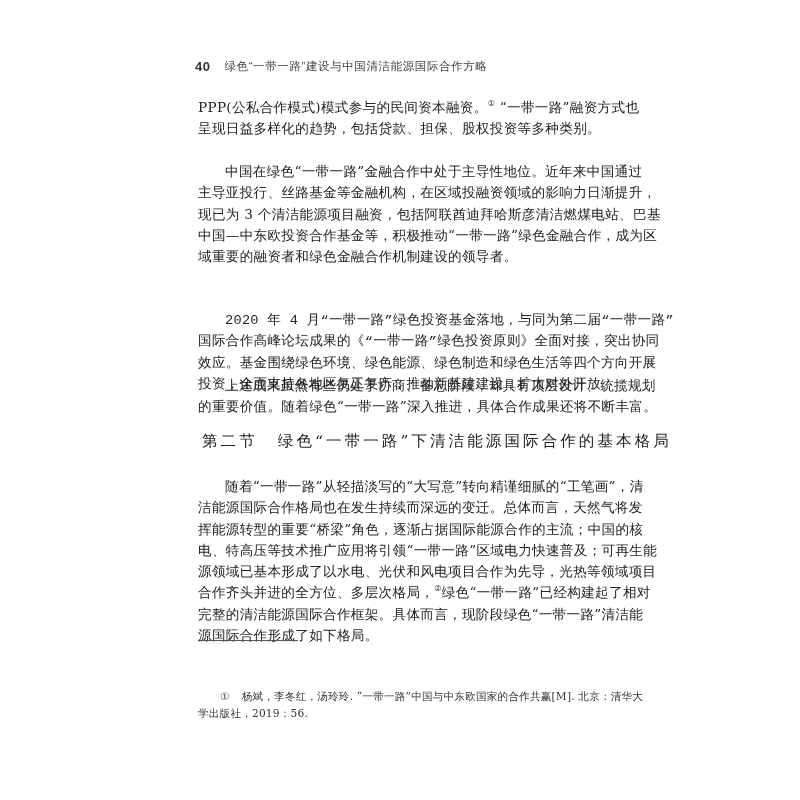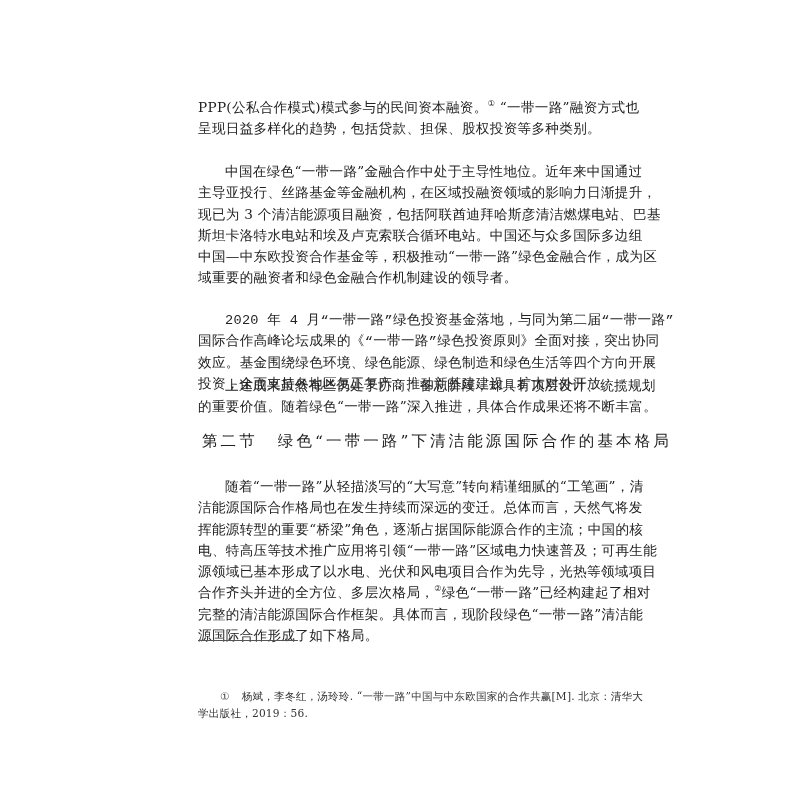--- a/index.html
+++ b/index.html
@@ -20,31 +20,34 @@
   .fn-line { display:block; white-space:nowrap; font-size:10.6px; line-height:16.5px; height:16.5px; text-align:justify; text-align-last:justify; color:#333; letter-spacing:0.2px; }
   .fn-line.last { text-align-last:left; }
   .fn-line.indent { padding-left:22px; }
   .fn-mark { margin-right:12px; }
 </style>
 </head>
 <body>
 
 <div class="page">
 
+  <div class="running-header">
+    <span class="page-number">40</span>
+    <span class="book-title">绿色“一带一路”建设与中国清洁能源国际合作方略</span>
+  </div>
 
   <div class="body-block" style="top:97px;">
     <span class="line"><span>PPP(公私合作模式)模式参与的民间资本融资。</span><sup class="note">①</sup><span> “一带一路”融资方式也</span></span>
     <span class="line last">呈现日益多样化的趋势，包括贷款、担保、股权投资等多种类别。</span>
   </div>
 
   <div class="body-block" style="top:161px;">
     <span class="line indent">中国在绿色“一带一路”金融合作中处于主导性地位。近年来中国通过</span>
     <span class="line">主导亚投行、丝路基金等金融机构，在区域投融资领域的影响力日渐提升，</span>
     <span class="line">现已为 3 个清洁能源项目融资，包括阿联酋迪拜哈斯彦清洁燃煤电站、巴基</span>
-    <span class="line">斯坦卡洛特水电站和埃及卢克索联合循环电站。中国还与众多国际多边组</span>
     <span class="line">中国—中东欧投资合作基金等，积极推动“一带一路”绿色金融合作，成为区</span>
     <span class="line last">域重要的融资者和绿色金融合作机制建设的领导者。</span>
   </div>
 
   <div class="body-block" style="top:310px;font-family:Liberation Mono, monospace;">
     <span class="line indent">2020 年 4 月“一带一路”绿色投资基金落地，与同为第二届“一带一路”</span>
     <span class="line">国际合作高峰论坛成果的《“一带一路”绿色投资原则》全面对接，突出协同</span>
     <span class="line">效应。基金围绕绿色环境、绿色能源、绿色制造和绿色生活等四个方向开展</span>
     <span class="line last">投资，全面支持各地区复工复产，推动新基建建设，扩大对外开放。</span>
   </div>

